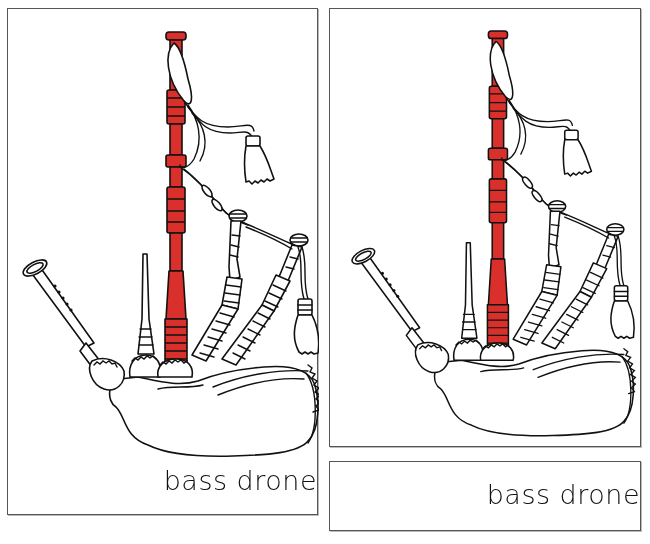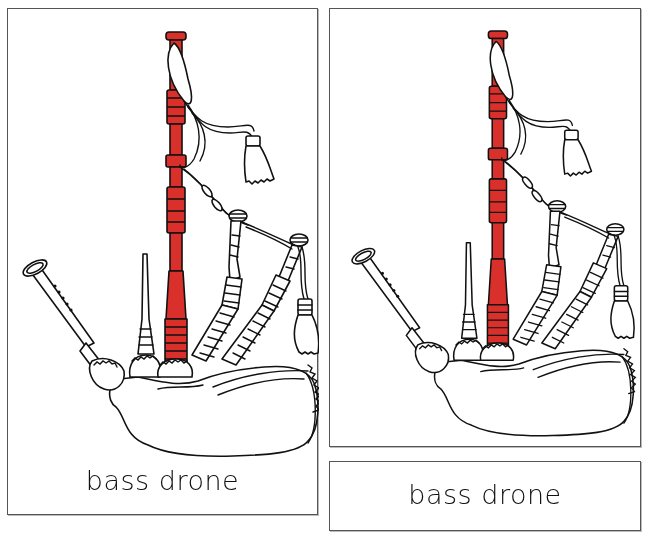--- a/index.html
+++ b/index.html
@@ -4,21 +4,21 @@
   <style>
     html, body { margin: 0; padding: 0; background: #ffffff; }
     body { width: 650px; height: 544px; position: relative; overflow: hidden;
            font-family: "DejaVu Sans", sans-serif; }
     .card { position: absolute; background: #fff; border: 1px solid #555;
             box-shadow: 1px 1px 0 #bbb; box-sizing: border-box; }
     #card-control { left: 7px; top: 8px; width: 311px; height: 507px; }
     #card-picture { left: 329px; top: 8px; width: 312px; height: 439px; }
     #card-label   { left: 329px; top: 461px; width: 312px; height: 70px; }
     .art { position: absolute; left: 0; top: 0; }
-    .caption { position: absolute; left: 0; right: 0; text-align: center;
+    .caption { position: absolute; left: 0; right: 0; text-align: right;
                font-family: "DejaVu Sans", sans-serif; font-size: 27px;
                font-weight: 300; letter-spacing: 0.5px; color: #111; }
     #card-control .caption { top: 456px; }
     #card-label .caption { top: 17px; }
     .ink { fill: #fff; stroke: #111; stroke-width: 1.6; stroke-linejoin: round; stroke-linecap: round; }
     .inkline { fill: none; stroke: #111; stroke-width: 1.4; stroke-linecap: round; }
     .red { fill: #d9302c; stroke: #111; stroke-width: 1.6; stroke-linejoin: round; }
     .redline { fill: none; stroke: #111; stroke-width: 1.3; }
     .dot { fill: #111; }
   </style>

